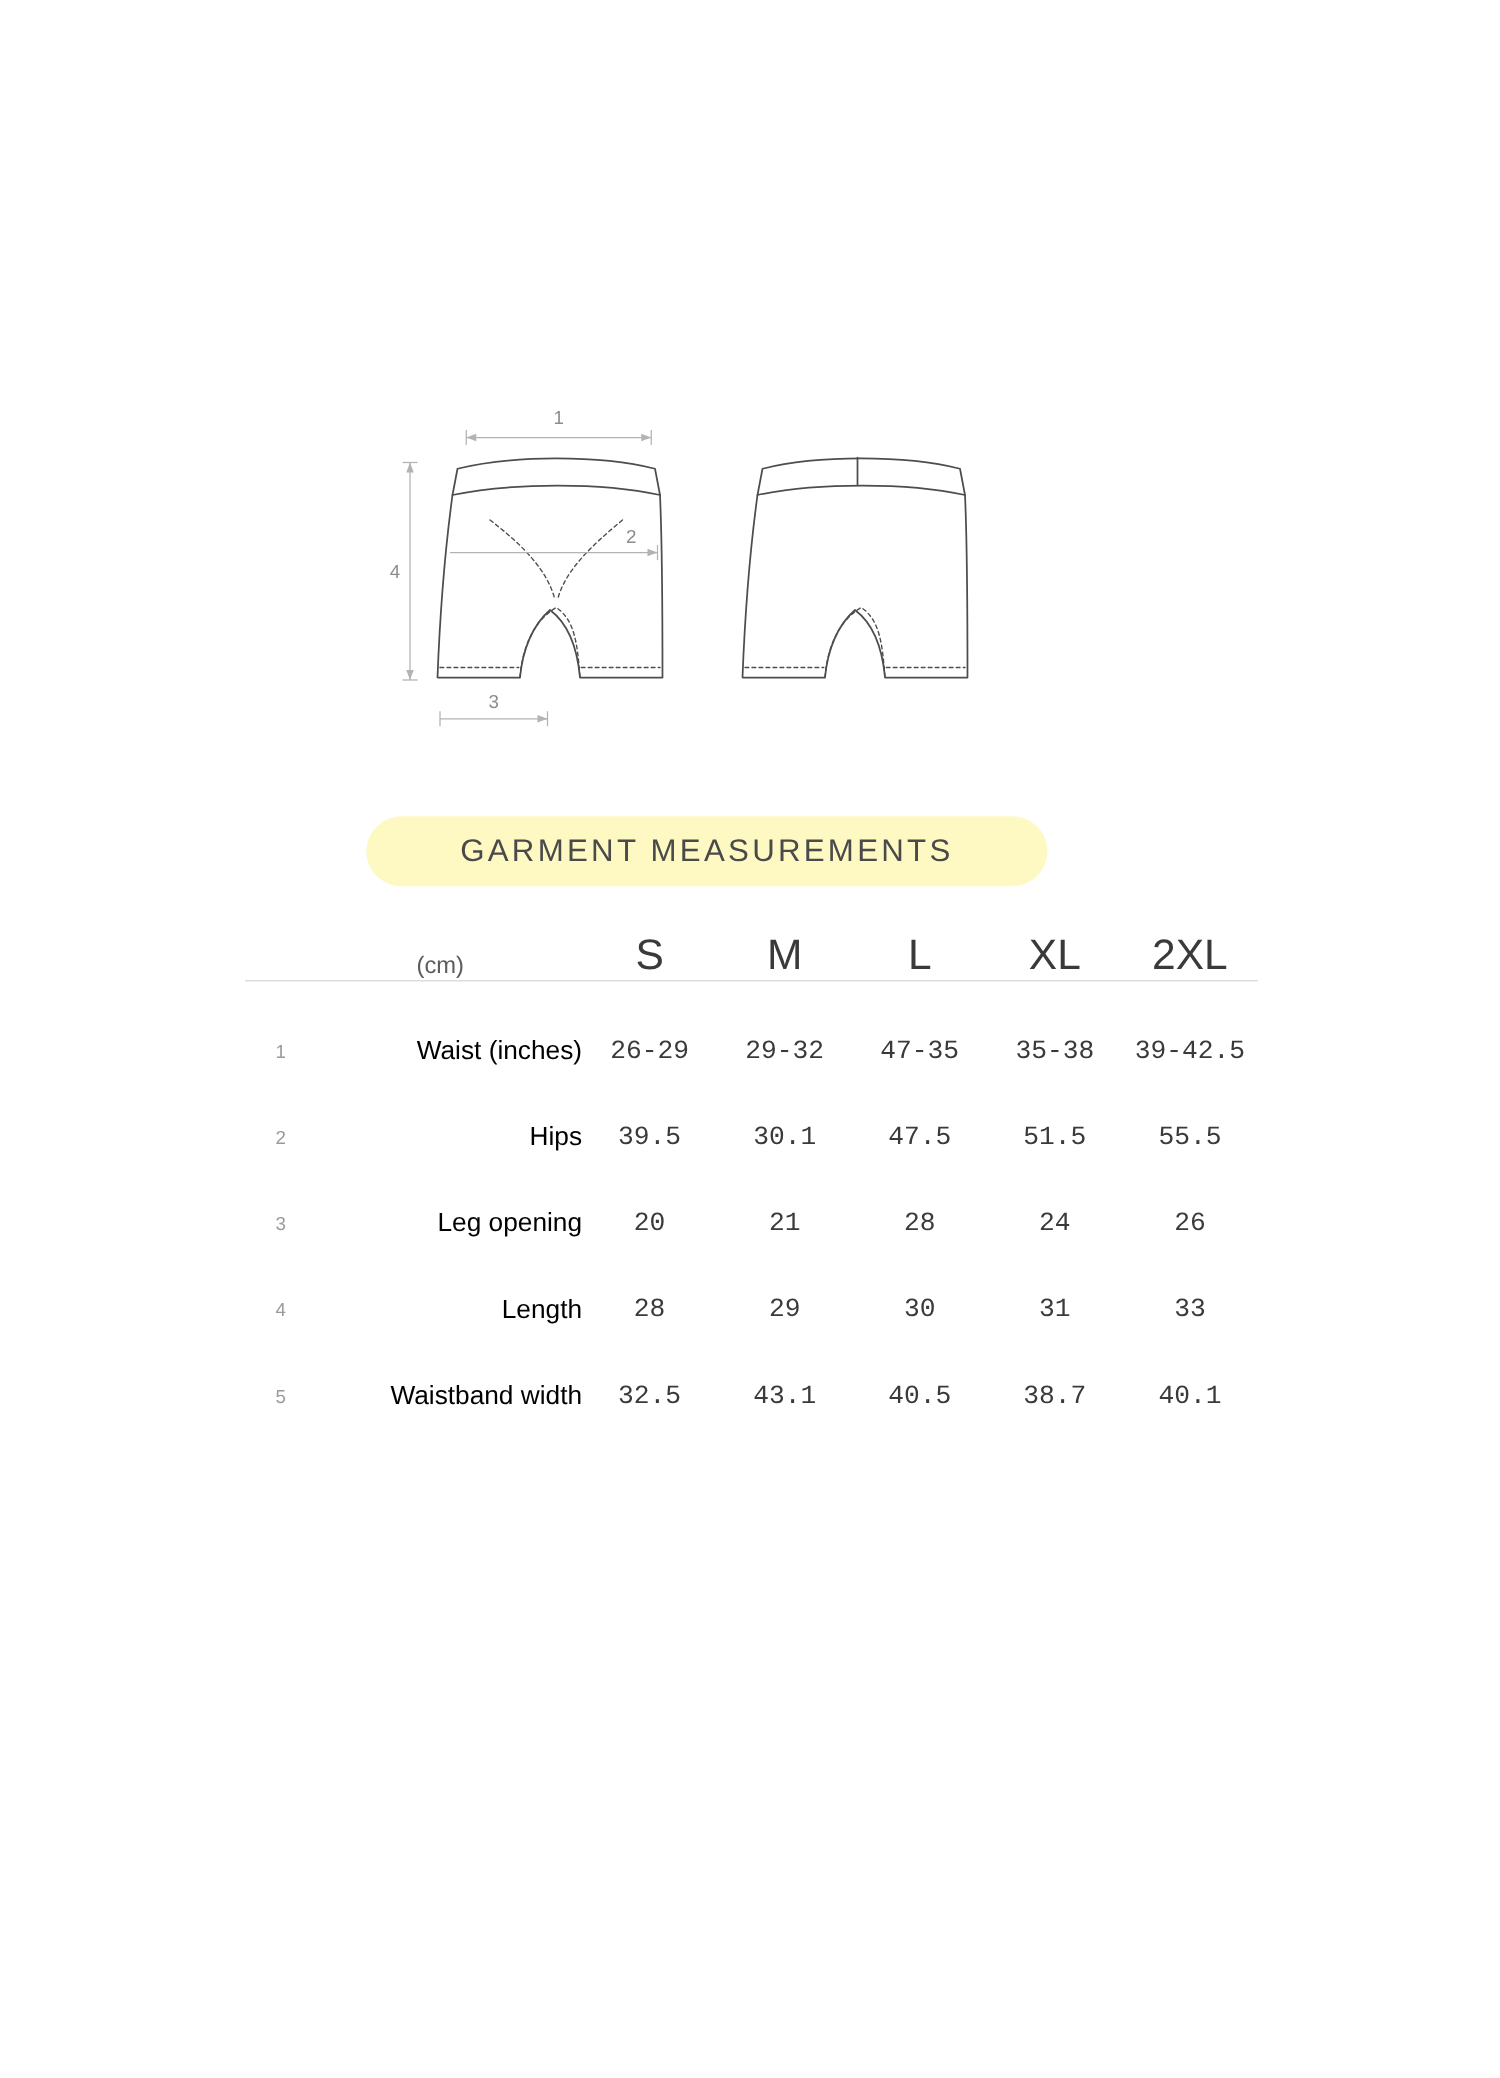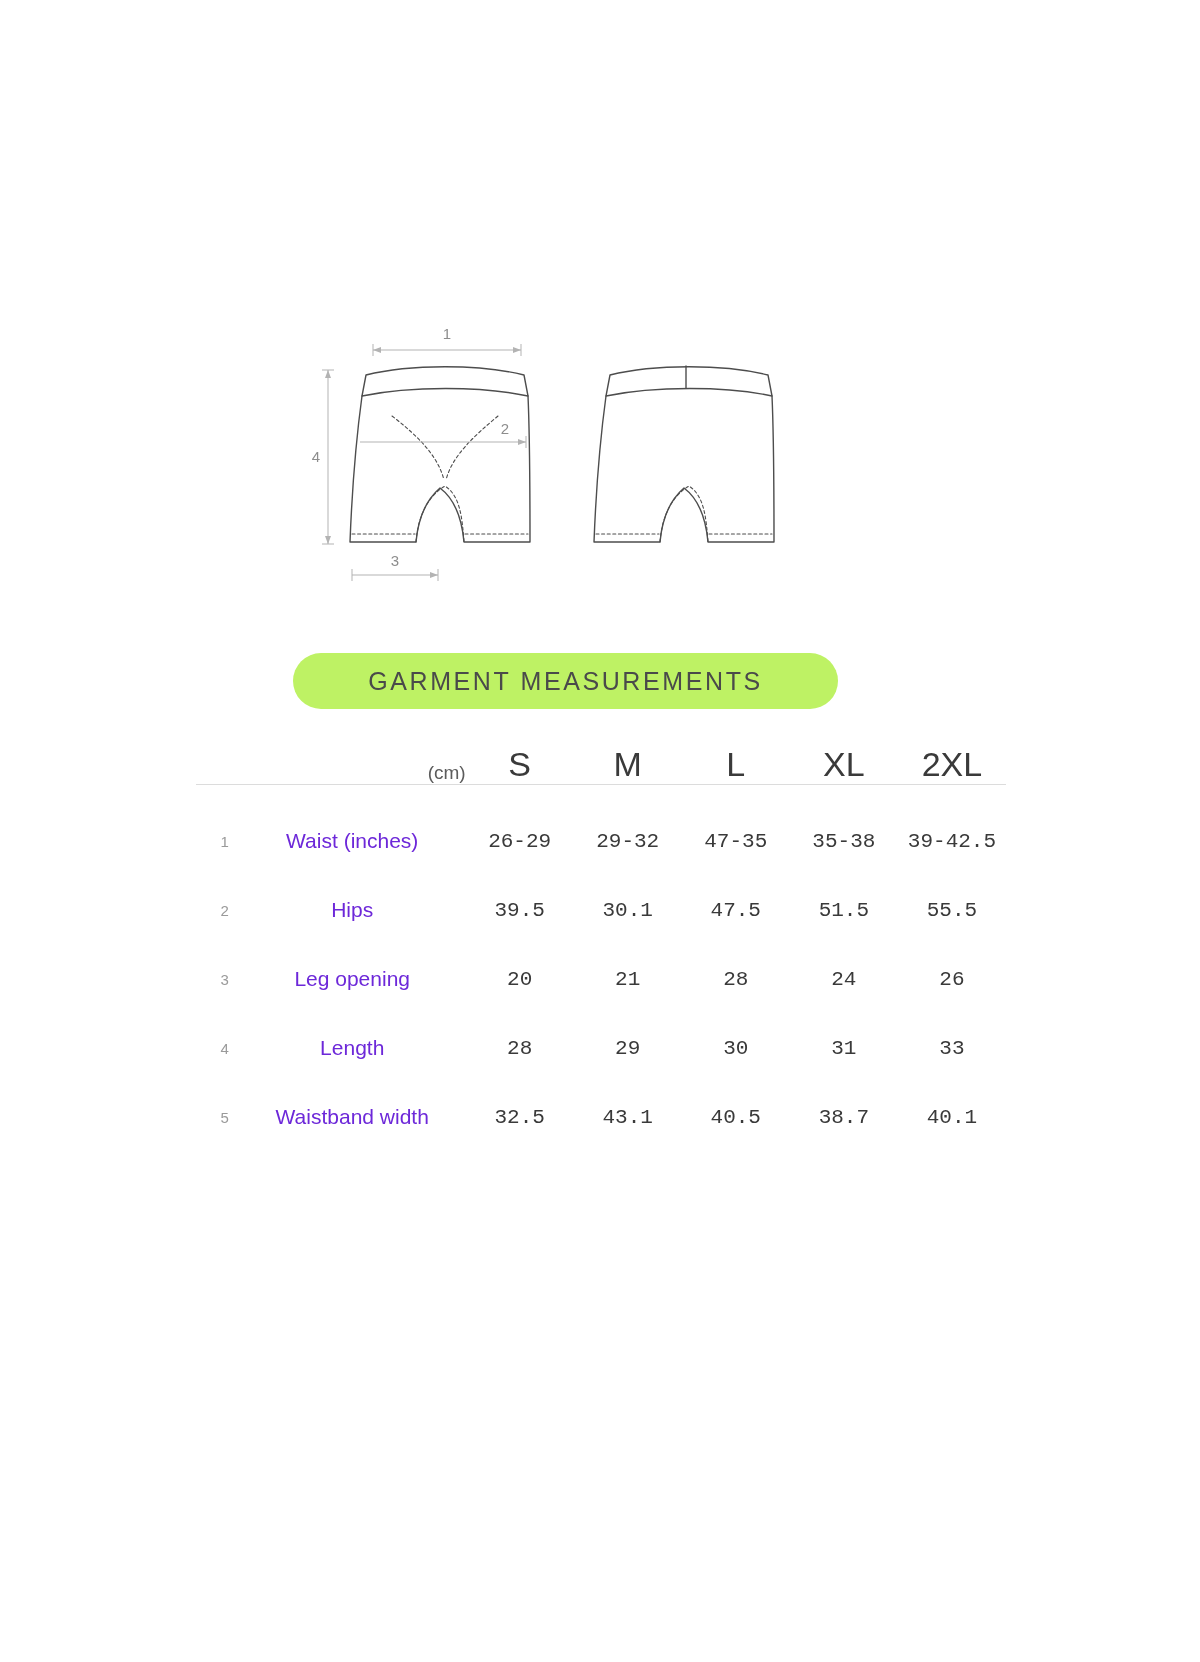--- a/index.html
+++ b/index.html
@@ -32,21 +32,21 @@
   }
   .diagram svg { display: block; }
 
   
   .title-pill {
     position: absolute;
     left: 293px;
     top: 653px;
     width: 545px;
     height: 56px;
-    background: #bef264;
+    background: #fef9c3;
     border-radius: 28px;
     display: flex;
     align-items: center;
     justify-content: center;
   }
   .title-pill .title-text {
     font-size: 25px;
     letter-spacing: 2.6px;
     color: #4a4a4a;
     font-weight: 400;
@@ -69,21 +69,21 @@
   table.sizes col.col-size  { width: 101px; }
 
   table.sizes thead th {
     font-weight: 400;
     padding: 0;
     vertical-align: bottom;
   }
   .unit-cell {
     font-size: 19px;
     color: #5c5c5c;
-    text-align: right;
+    text-align: center;
     padding-bottom: 22px;
     padding-left: 2px;
     margin-left: 19px;
   }
   .size-head {
     font-size: 34px;
     color: #3a3a3a;
     text-align: center;
     padding-bottom: 14px;
     font-weight: 400;
@@ -99,22 +99,22 @@
 
   td.idx {
     font-size: 15px;
     color: #9a9a9a;
     text-align: right;
     padding-right: 10px;
     vertical-align: middle;
   }
   td.rowlabel {
     font-size: 21px;
-    color: #6d28d9;
-    text-align: center;
+    color: #000000;
+    text-align: right;
     line-height: 1.35;
   }
   td.val {
     font-size: 21px;
     color: #3a3a3a;
     text-align: center;
     font-family: Liberation Mono, monospace;
   }
 
   

